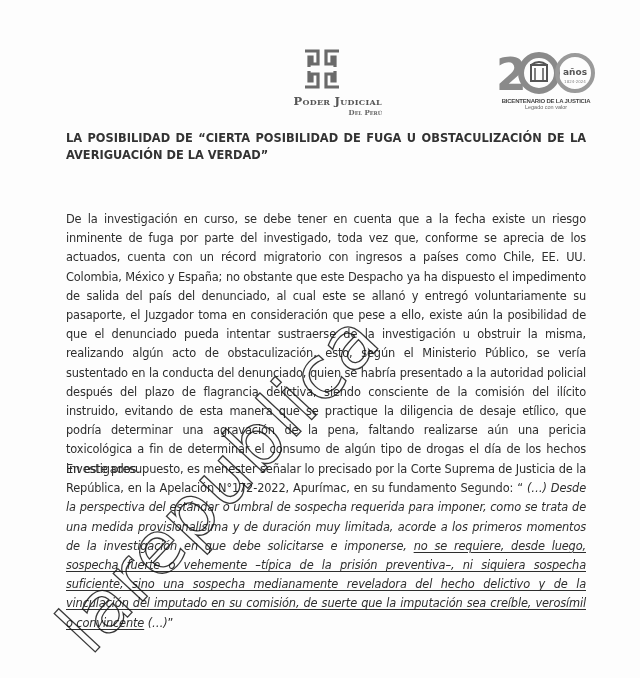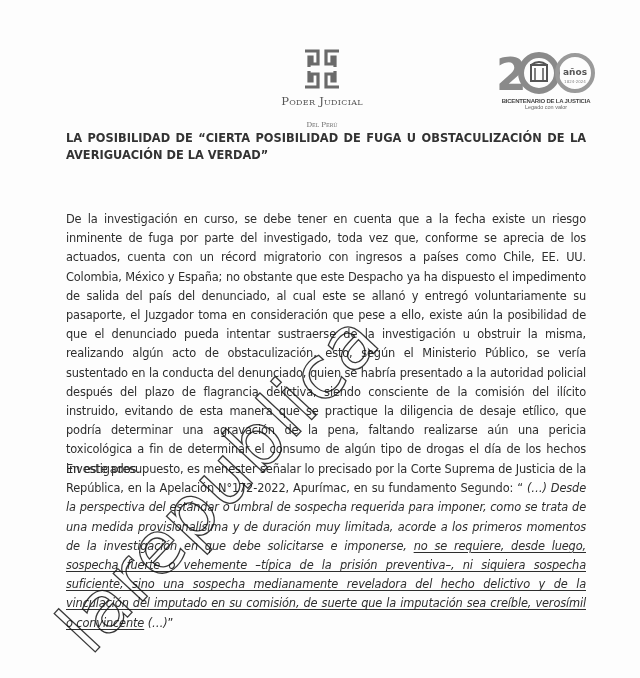--- a/index.html
+++ b/index.html
@@ -8,30 +8,31 @@
       background: #fdfdfd;
       position: relative;
       font-family: "DejaVu Sans", sans-serif;
       color: #2a2a2a;
     }
     .page { position: absolute; inset: 0; }
 
     
     .logo-pj {
       position: absolute; left: 262px; top: 48px; width: 120px;
-      text-align: center;
+      text-align: right;
+      font-weight: bold;
     }
     .logo-pj svg { display: block; margin: 0 auto; }
     .logo-pj .pj-name {
       font-family: "DejaVu Serif", serif; font-size: 11.5px; color: #555;
       letter-spacing: 0.3px; margin-top: 4px; font-variant: small-caps;
     }
     .logo-pj .pj-sub {
       font-family: "DejaVu Serif", serif; font-size: 7px; color: #666;
-      font-variant: small-caps; margin-top: 13px;
+      font-variant: small-caps; margin-top: 0;
     }
     .logo-bic {
       position: absolute; left: 494px; top: 50px; width: 104px; text-align: center;
     }
     .logo-bic .bic-title {
       font-family: "Liberation Sans", sans-serif; font-size: 6px; font-weight: bold;
       color: #444; letter-spacing: -0.2px; margin-top: -2px; white-space: nowrap;
     }
     .logo-bic .bic-tag {
       font-family: "Liberation Sans", sans-serif; font-size: 5.5px; color: #666;

